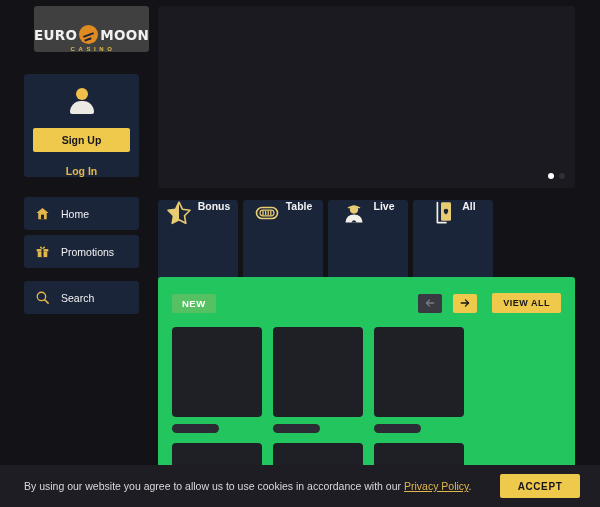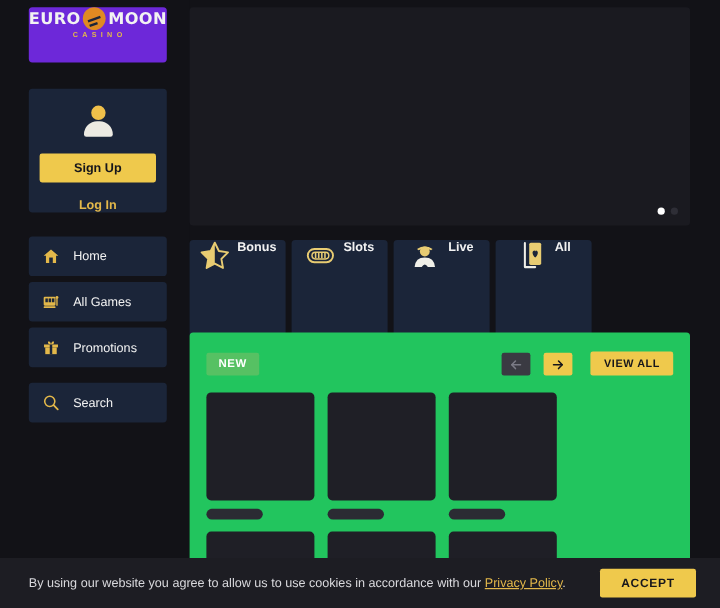--- a/index.html
+++ b/index.html
@@ -11,24 +11,25 @@
   }
   .page { position: relative; width: 600px; height: 507px; background: #121217; }
 
   
   .sidebar {
     position: absolute; left: 0; top: 0; width: 158px; height: 507px;
     background: #121217;
     padding: 6px 24px 0 24px;
   }
   .logo-box {
-    width: 115px; height: 46px; background: #6d28d9;
+    width: 115px; height: 46px; background: #404040;
     border-radius: 3px;
-    display: flex; align-items: center; justify-content: flex-start;
+    display: flex; align-items: center; justify-content: flex-end;
     flex-direction: column;
+    margin-left: 10px;
   }
   .logo-row { display: flex; align-items: center; gap: 1px; }
   .logo-word {
     color: #f2f2f2; font-size: 13.5px; font-weight: bold;
     letter-spacing: 0.3px; font-family: "DejaVu Sans", sans-serif;
   }
   .logo-emblem {
     width: 19px; height: 19px; border-radius: 50%;
     background: #e08a22; margin: 0 1px;
     display: flex; align-items: center; justify-content: center;
@@ -123,21 +124,21 @@
   }
   .games-head {
     display: flex; align-items: center; justify-content: space-between;
     height: 20px; margin-bottom: 14px;
   }
   .badge-new {
     background: #56c163; color: #ffffff;
     font-size: 9.5px; font-weight: bold; letter-spacing: 0.5px;
     padding: 4px 10px; border-radius: 2px; cursor: pointer;
   }
-  .head-ctrls { display: flex; align-items: flex-end; gap: 11px; margin-left: 24px; }
+  .head-ctrls { display: flex; align-items: center; gap: 11px; margin-left: 24px; }
   .arrow-btn {
     width: 24px; height: 19px; border-radius: 2px;
     display: flex; align-items: center; justify-content: center;
     cursor: pointer; border: none;
   }
   .arrow-btn.prev { background: #3a3a42; }
   .arrow-btn.next { background: #efc94c; }
   .view-all {
     background: #efc94c; color: #16161b;
     font-size: 9px; font-weight: bold; letter-spacing: 0.5px;
@@ -205,34 +206,20 @@
       <div class="nav-item">
         <span class="nav-ico">
           <svg viewBox="0 0 16 16" width="15" height="15">
             <path d="M8 2 L14.5 7.5 L12.5 7.5 L12.5 14 L3.5 14 L3.5 7.5 L1.5 7.5 Z" fill="#e3b84a"></path>
             <rect x="6.4" y="9.2" width="3.2" height="4.8" fill="#1b2539"></rect>
           </svg>
         </span>
         <span class="nav-label">Home</span>
       </div>
 
-      <div class="nav-item">
-        <span class="nav-ico">
-          <svg viewBox="0 0 16 16" width="15" height="15">
-            <rect x="1.5" y="3.5" width="10.5" height="8" rx="1" fill="#e3b84a"></rect>
-            <rect x="3" y="5" width="2.2" height="3.4" fill="#1b2539"></rect>
-            <rect x="5.9" y="5" width="2.2" height="3.4" fill="#1b2539"></rect>
-            <rect x="8.8" y="5" width="2.2" height="3.4" fill="#1b2539"></rect>
-            <rect x="1.5" y="12" width="10.5" height="1.6" rx="0.6" fill="#e3b84a"></rect>
-            <rect x="12.7" y="5" width="1.2" height="6.5" fill="#e3b84a"></rect>
-            <circle cx="13.3" cy="4.2" r="1.3" fill="#e3b84a"></circle>
-          </svg>
-        </span>
-        <span class="nav-label">All Games</span>
-      </div>
 
       <div class="nav-item">
         <span class="nav-ico">
           <svg viewBox="0 0 16 16" width="15" height="15">
             <rect x="1.8" y="5.4" width="12.4" height="2.6" fill="#e3b84a"></rect>
             <rect x="2.9" y="8" width="10.2" height="6" fill="#e3b84a"></rect>
             <rect x="6.9" y="5.4" width="2.2" height="8.6" fill="#1b2539"></rect>
             <path d="M8 5.2 C6 5.2 5 4.2 5.4 3.1 C5.8 2.1 7.2 2.5 8 5.2 Z" fill="#e3b84a"></path>
             <path d="M8 5.2 C10 5.2 11 4.2 10.6 3.1 C10.2 2.1 8.8 2.5 8 5.2 Z" fill="#e3b84a"></path>
           </svg>
@@ -276,21 +263,21 @@
       <span class="cat-ico">
         <svg viewBox="0 0 26 26" width="26" height="26">
           <rect x="2.5" y="7.5" width="21" height="11" rx="5.5" fill="none" stroke="#e8cc72" stroke-width="1.6"></rect>
           <rect x="6" y="10.2" width="14" height="5.6" rx="2.8" fill="none" stroke="#e8cc72" stroke-width="1.2"></rect>
           <line x1="9" y1="10.8" x2="9" y2="15.2" stroke="#e8cc72" stroke-width="1.3"></line>
           <line x1="11.6" y1="10.8" x2="11.6" y2="15.2" stroke="#e8cc72" stroke-width="1.3"></line>
           <line x1="14.2" y1="10.8" x2="14.2" y2="15.2" stroke="#e8cc72" stroke-width="1.3"></line>
           <line x1="16.8" y1="10.8" x2="16.8" y2="15.2" stroke="#e8cc72" stroke-width="1.3"></line>
         </svg>
       </span>
-      <span class="cat-label">Slots</span>
+      <span class="cat-label">Table</span>
     </div>
 
     <div class="cat">
       <span class="cat-ico">
         <svg viewBox="0 0 26 26" width="26" height="26">
           <path d="M6.5 7.5 Q13 3.4 19.5 7.5 L18.2 8.6 Q13 5.6 7.8 8.6 Z" fill="#e8cc72"></path>
           <circle cx="13" cy="9.6" r="4.1" fill="#e8cc72"></circle>
           <path d="M4.5 22.5 Q5.2 14.6 13 14.6 Q20.8 14.6 21.5 22.5 Z" fill="#f0efe8"></path>
           <path d="M10.4 22.5 Q13 18.2 15.6 22.5 Z" fill="#1b2539"></path>
         </svg>

